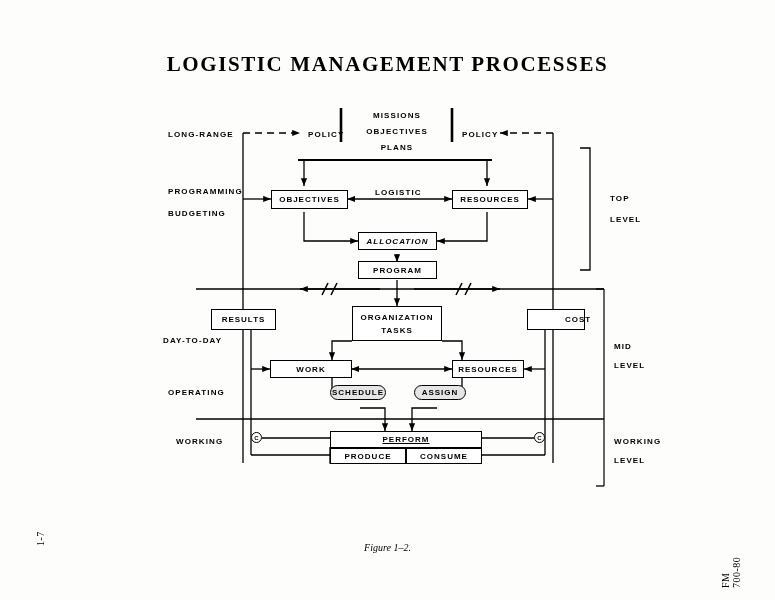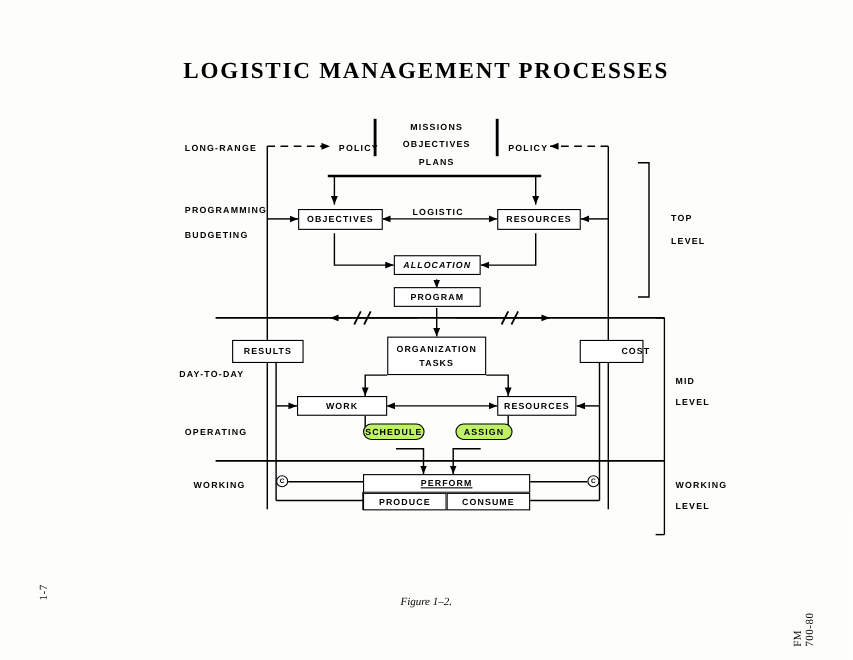--- a/index.html
+++ b/index.html
@@ -74,21 +74,21 @@
     letter-spacing: 1px;
     display: flex;
     align-items: center;
     justify-content: center;
     text-align: center;
     box-sizing: border-box;
   }
   .oval {
     position: absolute;
     border: 1.4px solid #000;
-    background: #bef264;
+    background: #e5e5e5;
     border-radius: 12px;
     font-family: "Liberation Sans", sans-serif;
     font-weight: bold;
     font-size: 8px;
     letter-spacing: 1px;
     display: flex;
     align-items: center;
     justify-content: center;
     text-align: center;
     box-sizing: border-box;

